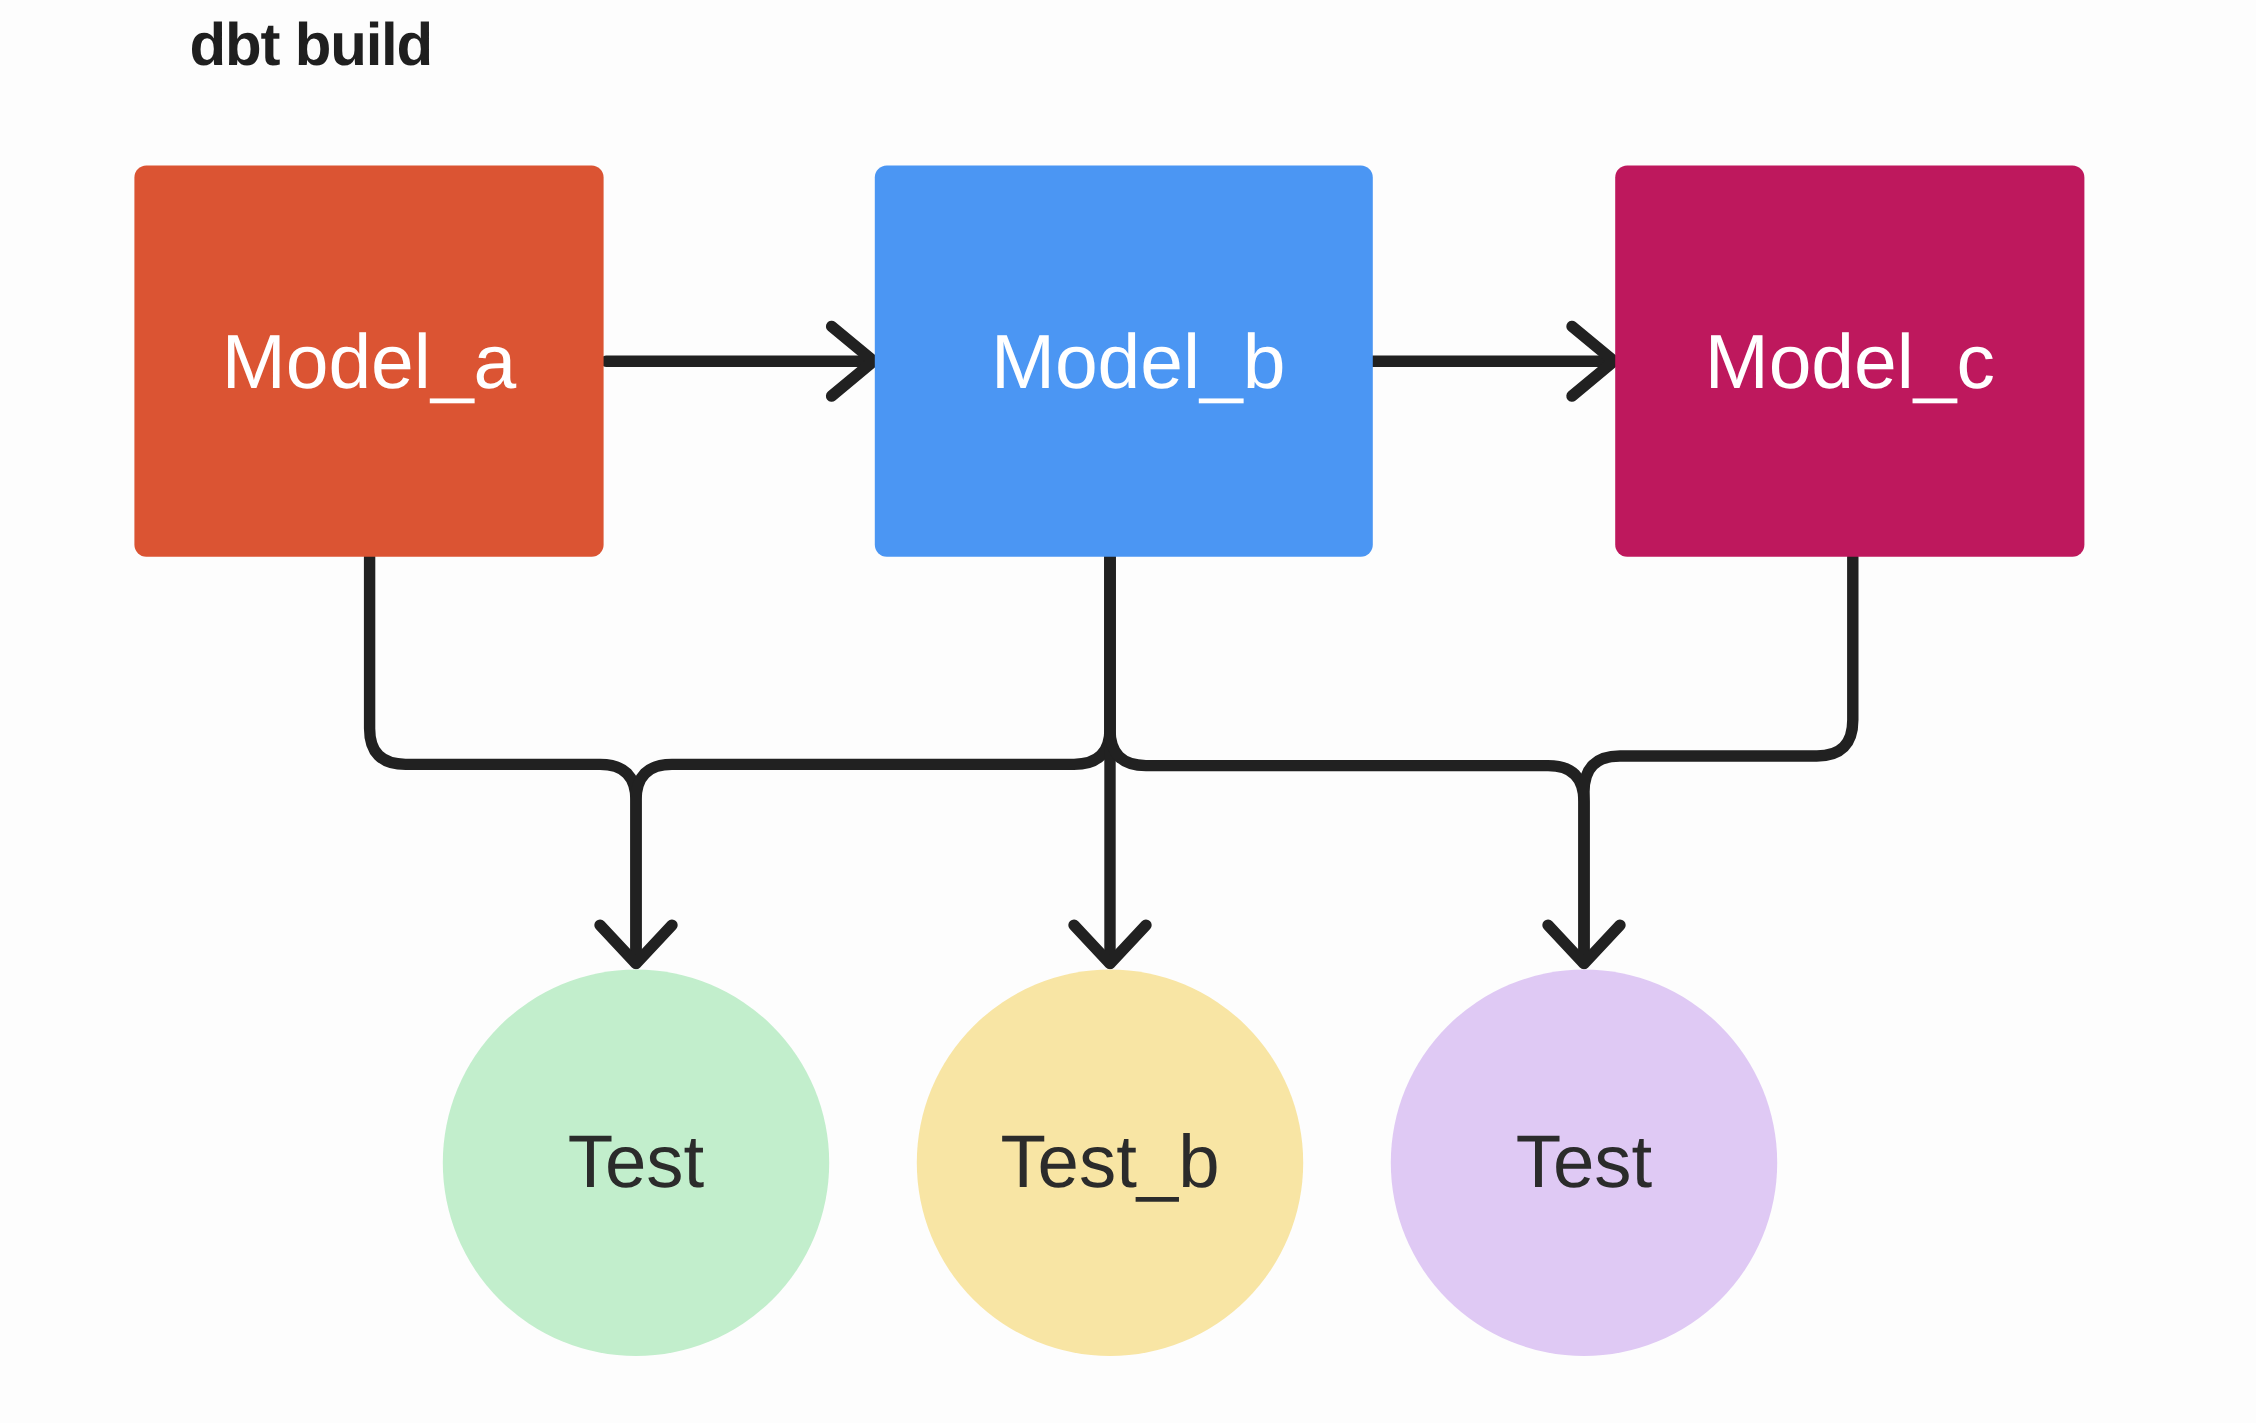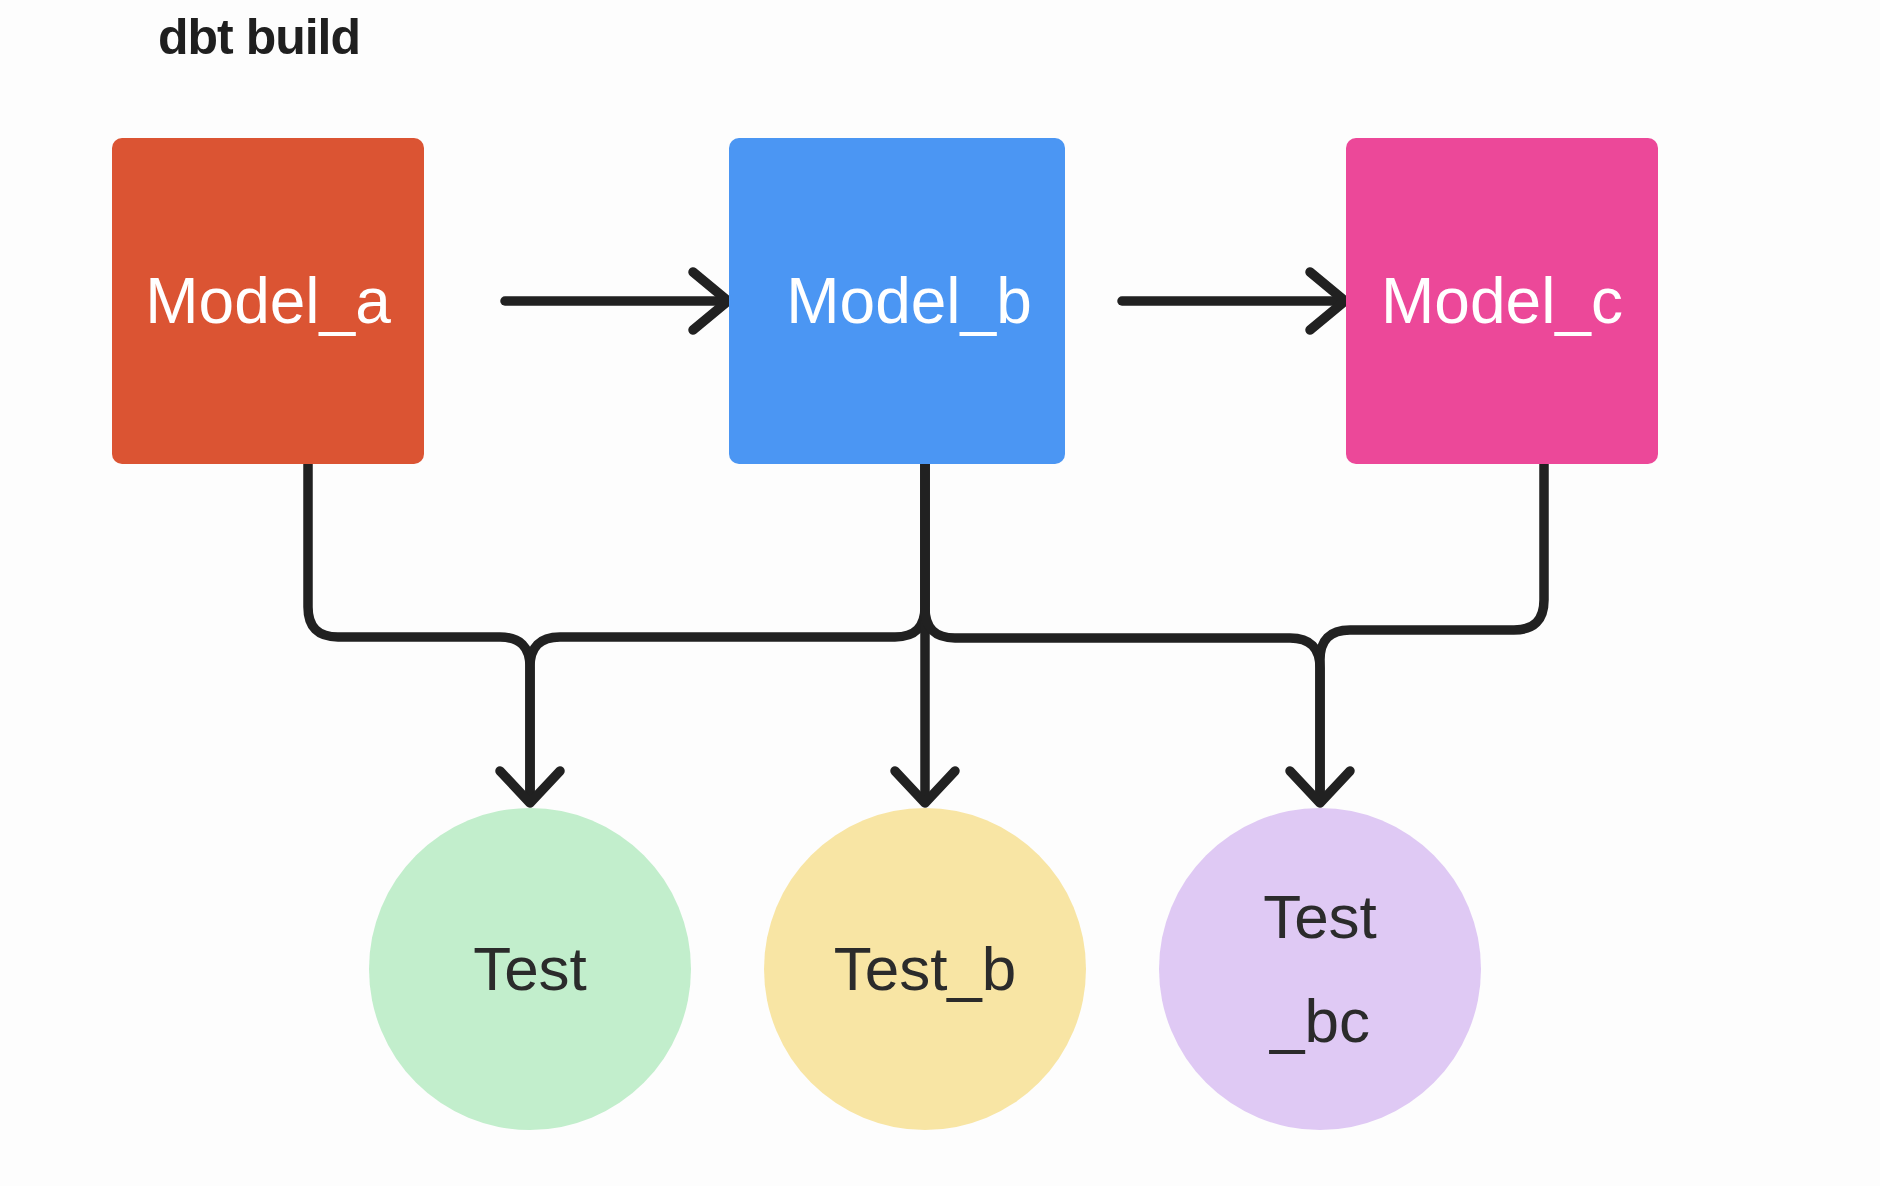--- a/index.html
+++ b/index.html
@@ -38,21 +38,21 @@
   .edges-layer path {
     fill: none;
     stroke: #212121;
     stroke-width: 9.5;
     stroke-linecap: round;
     stroke-linejoin: round;
   }
   .model-node {
     position: absolute;
     top: 138px;
-    width: 312px;
+    width: 391px;
     height: 326px;
     border-radius: 10px;
     display: flex;
     align-items: center;
     justify-content: center;
   }
   .model-node .node-label {
     color: #FFFFFF;
     font-size: 64px;
     font-weight: 500;
@@ -119,30 +119,29 @@
   </svg>
 
   <div id="model-a" class="model-node" style="background: rgb(219, 84, 51);">
     <span class="node-label">Model_a</span>
   </div>
 
   <div id="model-b" class="model-node" style="background: rgb(75, 150, 243);">
     <span class="node-label">Model_b</span>
   </div>
 
-  <div id="model-c" class="model-node" style="background: #ec4899; justify-content: center;">
+  <div id="model-c" class="model-node" style="background: #be185d; justify-content: center;">
     <span class="node-label">Model_c</span>
   </div>
 
   <div id="test-ab" class="test-node" style="background: rgb(194, 238, 204);">
     <span class="node-label">Test</span>
   </div>
 
   <div id="test-b" class="test-node" style="background: rgb(248, 229, 164);">
     <span class="node-label">Test_b</span>
   </div>
 
   <div id="test-bc" class="test-node" style="background: rgb(223, 201, 244);">
     <span class="node-label">Test</span>
-    <span class="node-label">_bc</span>
   </div>
 
 </div>
 
 </body></html>

